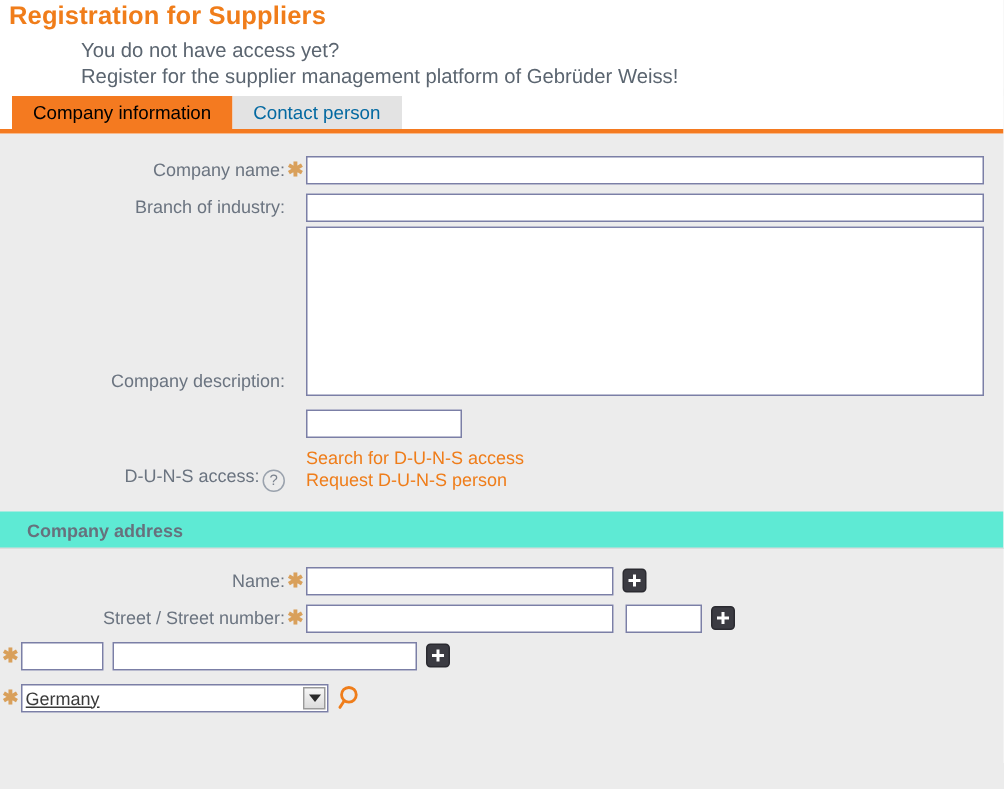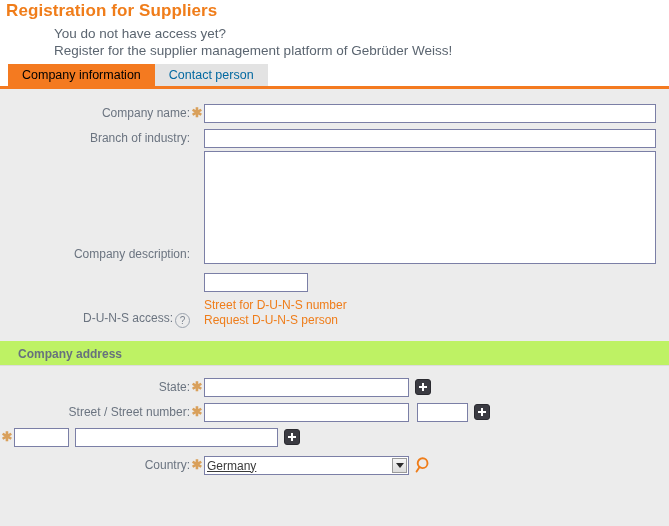--- a/index.html
+++ b/index.html
@@ -195,21 +195,21 @@
     display: block;
     cursor: pointer;
   }
   
   .section-head {
     margin: 0;
     padding: 6px 0 4px 18px;
     font-size: 12px;
     font-weight: bold;
     color: #67717d;
-    background: #bef264;
+    background: #5eead4;
     border-bottom: 1px solid #dcdcdc;
   }
   .search-icon {
     width: 18px; height: 18px;
     margin-top: 0;
     flex: none;
     cursor: pointer;
   }
 </style>
 </head>
@@ -257,33 +257,33 @@
       </div>
     </div>
     <div style="height:9px"></div>
 
     <div class="row">
       <div class="label"><span>D-U-N-S access:</span><span class="helpicon">?</span></div>
       <span class="req blank">✱</span>
       <div class="fieldwrap" style="display:block">
         <input class="txt" type="text" style="width: 104px;" value="">
         <div style="height:6px"></div>
-        <a class="link">Street for D-U-N-S number</a>
+        <a class="link">Search for D-U-N-S access</a>
         <a class="link">Request D-U-N-S person</a>
       </div>
     </div>
 
     <div style="height:13px"></div>
 
     <div class="section-head">Company address</div>
 
     <div style="height:9px"></div>
 
     <div class="row">
-      <div class="label">State:</div>
+      <div class="label">Name:</div>
       <span class="req">✱</span>
       <div class="fieldwrap">
         <input class="txt" type="text" style="width: 205px;" value="">
         <div class="plusbtn"></div>
       </div>
     </div>
     <div class="rowgap"></div>
 
     <div class="row">
       <div class="label">Street / Street number:</div>
@@ -302,21 +302,20 @@
         <input class="txt" type="text" style="width: 55px;" value="">
         <input class="txt" type="text" style="width: 203px; margin-left: 0px;" value="">
         <div class="plusbtn"></div>
       </div>
     </div>
     <div class="rowgap"></div>
 
     <div class="rowgap"></div>
 
     <div class="row">
-      <div class="label">Country:</div>
       <span class="req">✱</span>
       <div class="fieldwrap">
         <span class="selwrap">
           <select class="sel" style="width:205px">
             <option>Germany</option>
           </select>
           <span class="selarrow">
               <i></i>
             </span>
         </span>

